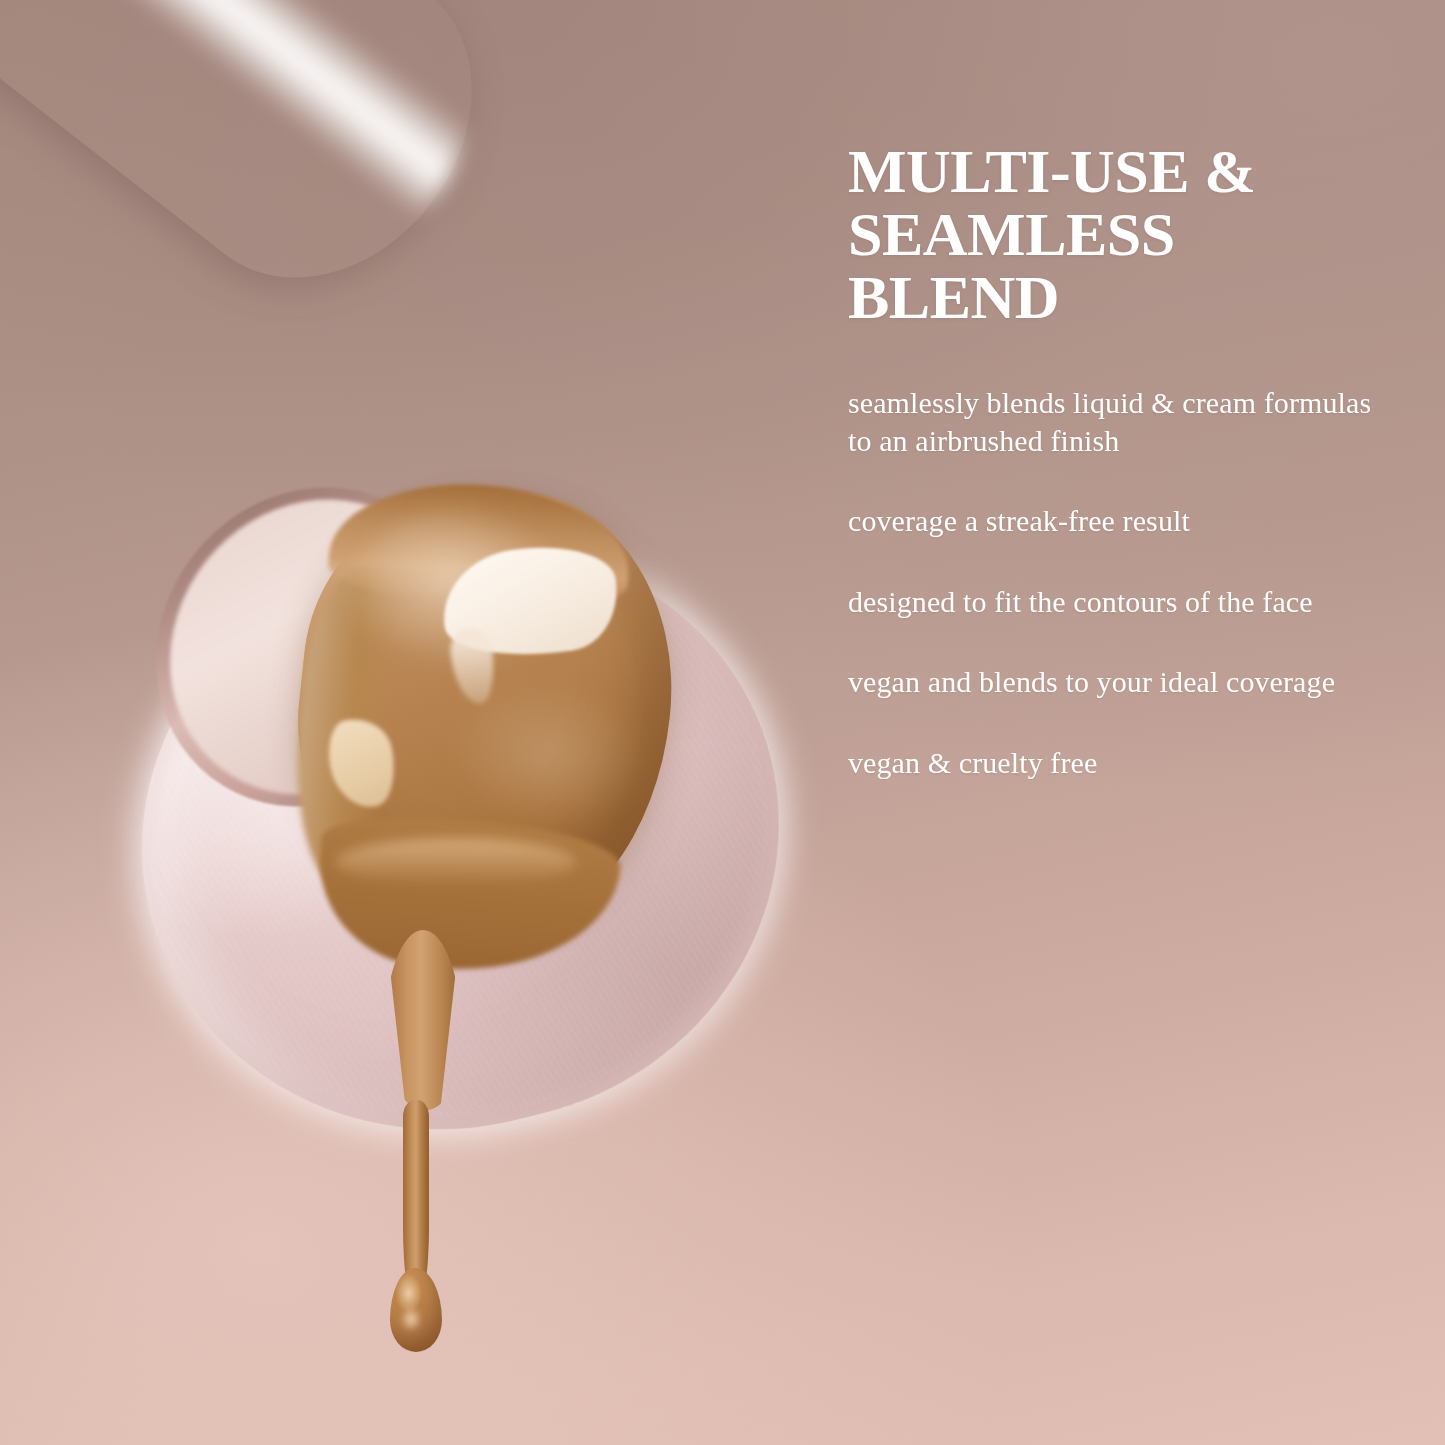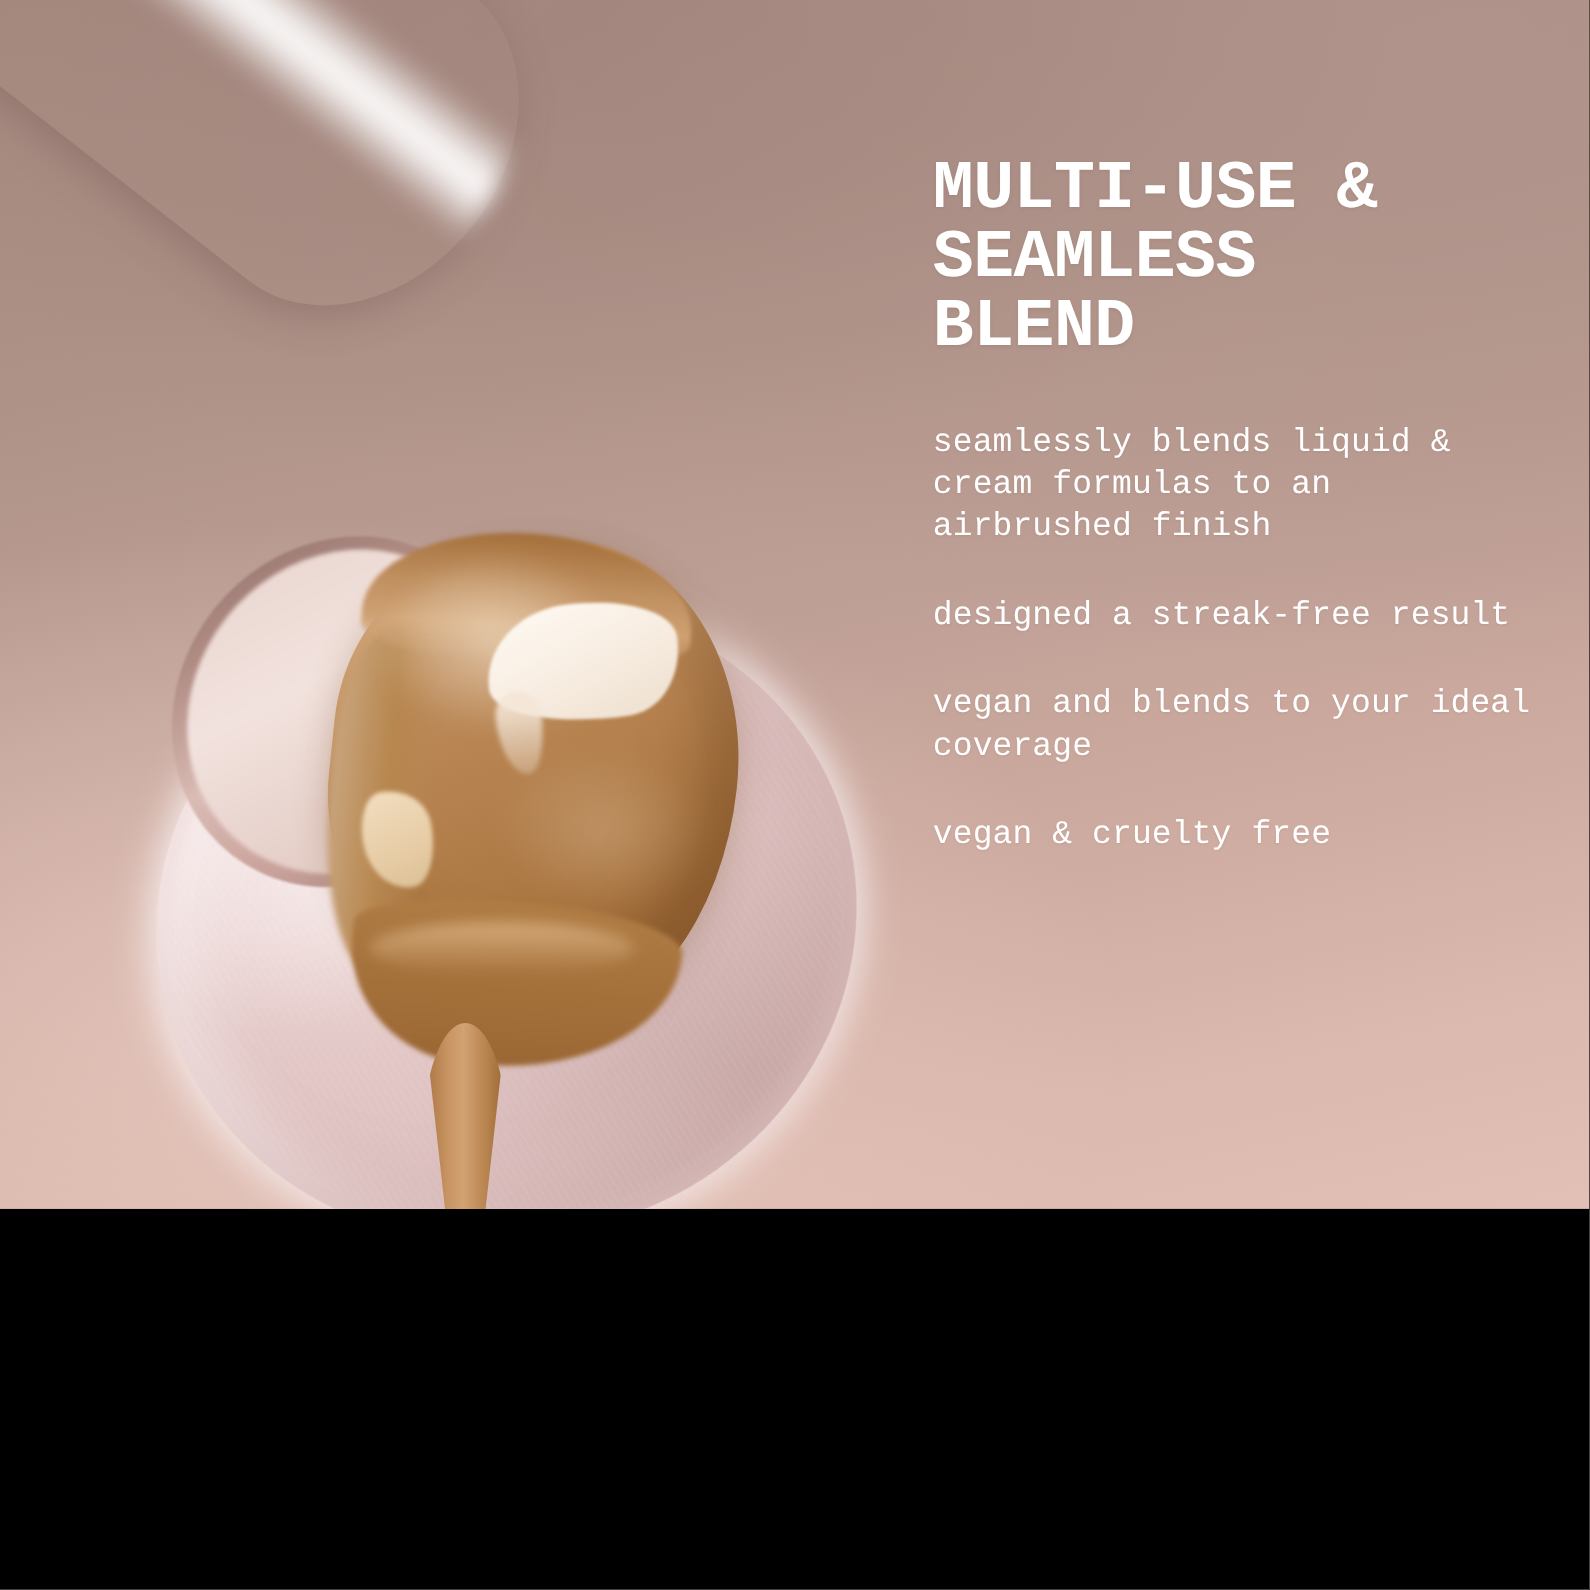--- a/index.html
+++ b/index.html
@@ -3,23 +3,23 @@
 <meta charset="utf-8">
 <style>
   html, body {
     margin: 0;
     padding: 0;
     background: #000;
   }
   #stage {
     position: relative;
     width: 1445px;
-    height: 1099px;
+    height: 1445px;
     overflow: hidden;
-    font-family: Liberation Mono, monospace;
+    font-family: Liberation Serif, serif;
   }
 
   
   .bg-base {
     position: absolute;
     inset: 0;
     background:
       radial-gradient(120% 95% at 92% 4%, #b0938a 0%, rgba(176,147,138,0) 55%),
       linear-gradient(168deg, #a5887e 0%, #ac8f85 22%, #bb9d93 46%, #cdaaa0 68%, #dcb9ae 86%, #e2c0b5 100%);
   }
@@ -365,20 +365,21 @@
   </div>
 
   <div class="copy">
 
     <h1 class="headline">MULTI-USE &amp;
 SEAMLESS
 BLEND</h1>
 
     <ul class="bullets">
       <li class="bullet">seamlessly blends liquid &amp; cream formulas to an airbrushed finish</li>
-      <li class="bullet">designed a streak-free result</li>
+      <li class="bullet">coverage a streak-free result</li>
+      <li class="bullet">designed to fit the contours of the face</li>
       <li class="bullet">vegan and blends to your ideal coverage</li>
       <li class="bullet">vegan &amp; cruelty free</li>
     </ul>
 
   </div>
 
 </div>
 
 </body></html>

